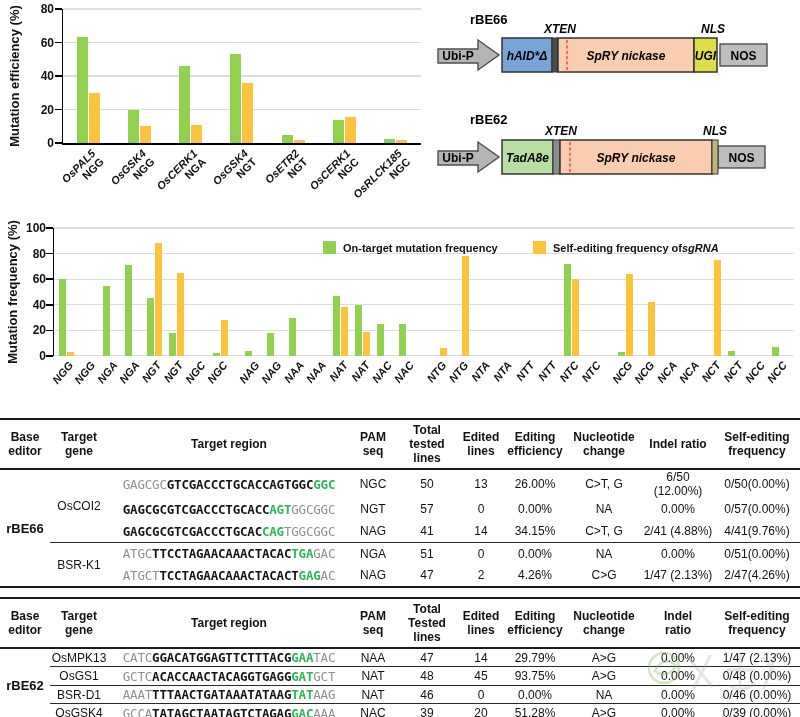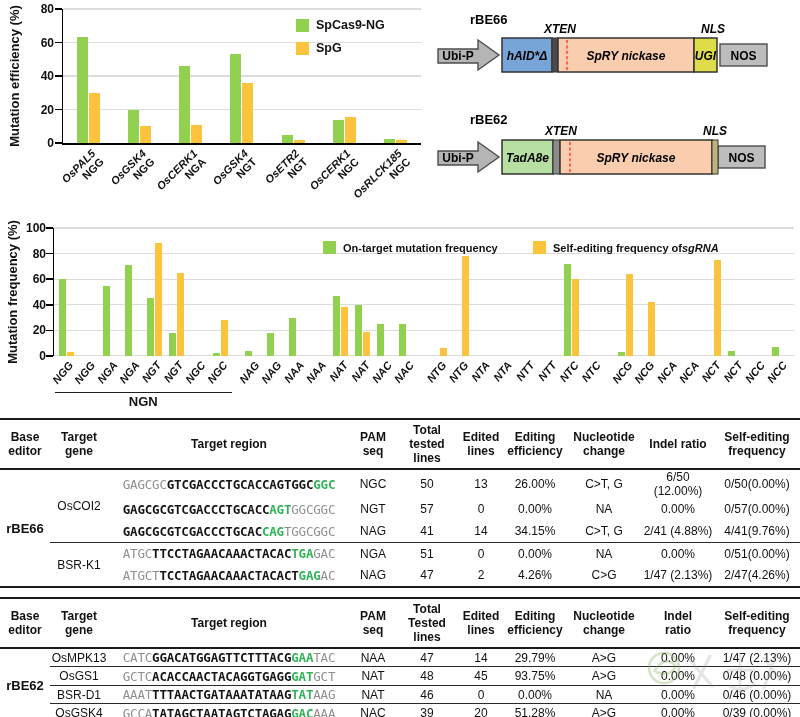--- a/index.html
+++ b/index.html
@@ -120,30 +120,20 @@
             <div class="bar" style="background: rgb(252, 195, 61); height: 19.375%;"></div>
             <div class="c1lab"><span class="g">OsCERK1</span><span class="p">NGC</span></div>
           </div>
           <div class="slot">
             <div class="bar" style="background: rgb(146, 208, 80); height: 3.125%;"></div>
             <div class="bar" style="background: rgb(252, 195, 61); height: 2.5%;"></div>
             <div class="c1lab"><span class="g">OsRLCK185</span><span class="p">NGC</span></div>
           </div>
         </div>
     </div>
-    <div id="c1-legend">
-        <div class="legend-item">
-          <span class="swatch" style="background: rgb(146, 208, 80);"></span>
-          <span>SpCas9-NG</span>
-        </div>
-        <div class="legend-item">
-          <span class="swatch" style="background: rgb(252, 195, 61);"></span>
-          <span>SpG</span>
-        </div>
-      </div>
   </section>
 
   <section id="constructs" style="left:430px;top:0;width:370px;height:215px;">
     <svg class="csvg" style="position:absolute;left:0;top:6px;" width="370" height="100" viewBox="0 0 370 100">
       <text class="ctitle" x="40" y="18">rBE66</text>
       <rect x="290" y="38" width="47" height="22" fill="#bdbdbd" stroke="#4d4d4d" stroke-width="1.4"></rect>
       <polygon points="8,43 48,43 48,34 69,49 48,64 48,57 8,57" fill="#b5b5b5" stroke="#4d4d4d" stroke-width="1.4"></polygon>
       <text class="plainlab" x="28" y="53.5">Ubi-P</text>
       <rect x="72" y="32" width="50" height="34" fill="#77a5d8" stroke="#333" stroke-width="1.5"></rect>
       <rect x="122" y="32" width="6" height="34" fill="#4a4a4a" stroke="#333" stroke-width="1"></rect>
@@ -239,21 +229,20 @@
               <div class="bar" style="background: rgb(146, 208, 80); height: 0%;"></div>
               <div class="bar" style="background: rgb(252, 195, 61); height: 0%;"></div>
               <div class="c2lab">NGC</div>
             </div>
             <div class="slot">
               <div class="bar" style="background: rgb(146, 208, 80); height: 2%;"></div>
               <div class="bar" style="background: rgb(252, 195, 61); height: 28%;"></div>
               <div class="c2lab">NGC</div>
             </div>
           </div>
-          <div class="rule">NGN</div>
         </div>
         <div class="grp">
           <div class="slots">
             <div class="slot">
               <div class="bar" style="background: rgb(146, 208, 80); height: 4%;"></div>
               <div class="bar" style="background: rgb(252, 195, 61); height: 0%;"></div>
               <div class="c2lab">NAG</div>
             </div>
             <div class="slot">
               <div class="bar" style="background: rgb(146, 208, 80); height: 18%;"></div>

